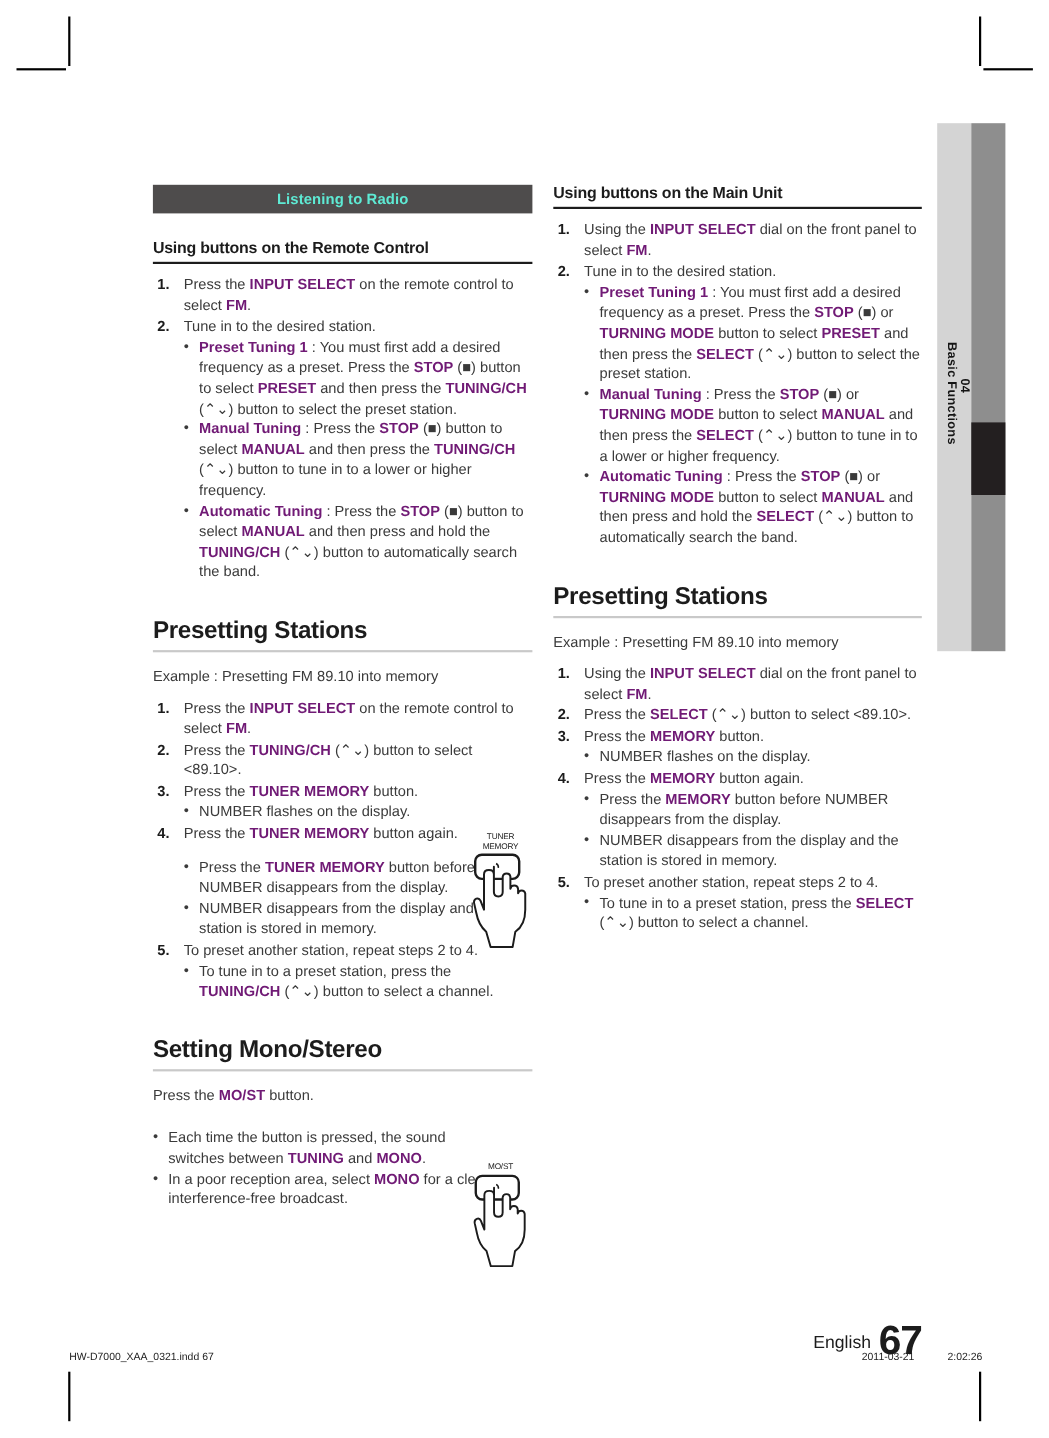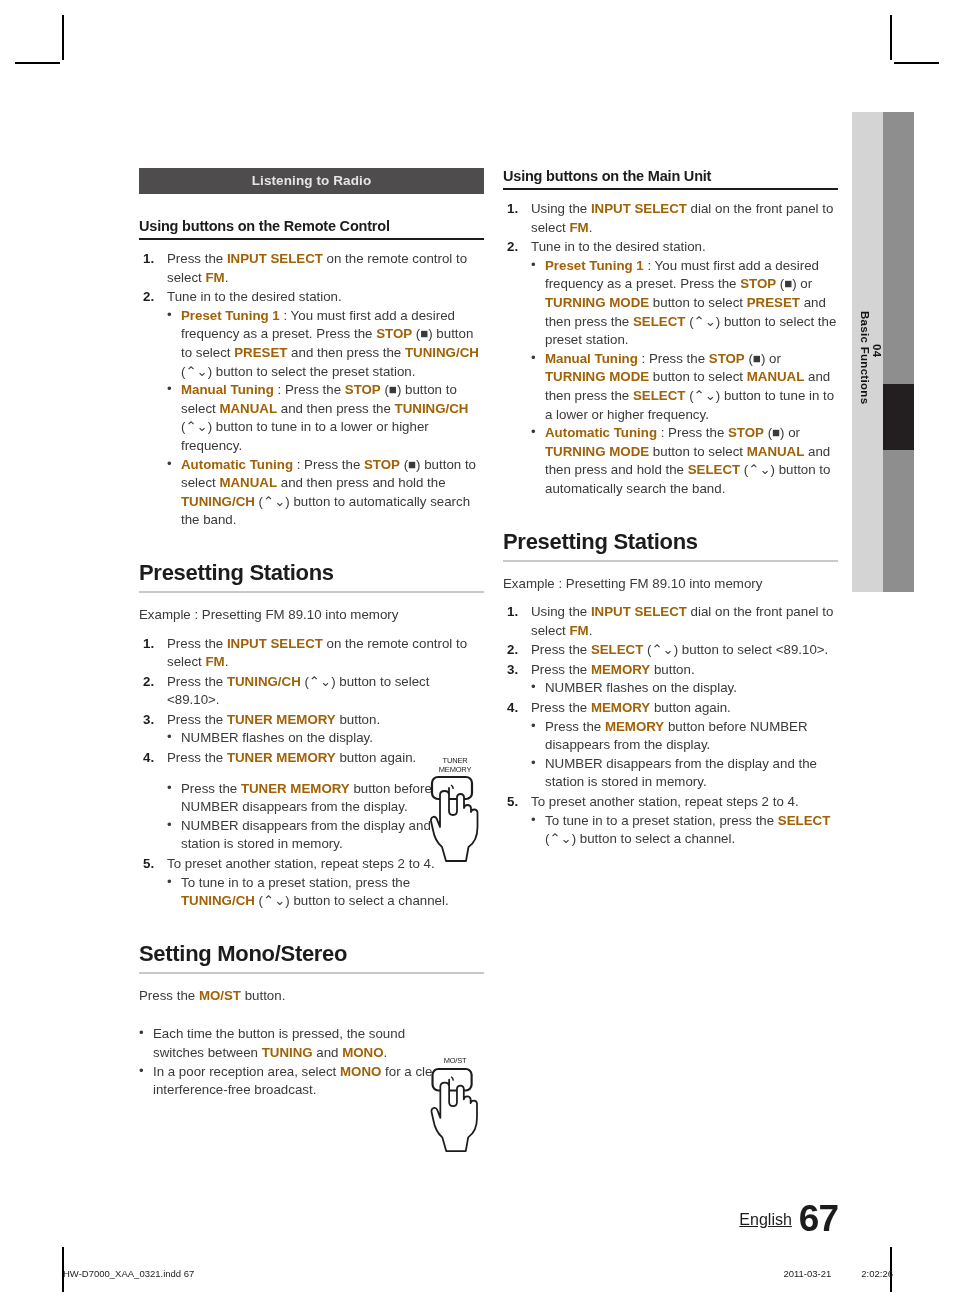--- a/index.html
+++ b/index.html
@@ -63,21 +63,21 @@
   #side-tab .tab-num { margin-bottom: 14px; }
 
   
   .column { position: absolute; top: 168px; }
   #col-left  { left: 139px; width: 345px; }
   #col-right { left: 503px; width: 335px; }
 
   
   .banner {
     background: #4e4c4c;
-    color: #e5e5e5;
+    color: #5eead4;
     font-size: 13.5px;
     font-weight: bold;
     text-align: center;
     padding: 5px 0 6px 0;
     letter-spacing: 0.1px;
   }
 
   
   h3.sub-head {
     font-size: 14.5px;
@@ -137,21 +137,21 @@
     line-height: 18.6px;
     color: #3a3a3a;
   }
   ul.bullets > li > .dot {
     position: absolute;
     left: 0; top: -1px;
     font-size: 13.3px;
     color: #3a3a3a;
   }
   .nested { margin-top: 1px; }
-  b, .bold { font-weight: bold; color: #a16207; }
+  b, .bold { font-weight: bold; color: #701a75; }
 
   
   .btn-illus {
     position: absolute;
     width: 62px;
   }
   .btn-illus .cap {
     text-align: center;
     font-size: 7.5px;
     line-height: 8.5px;
@@ -174,33 +174,32 @@
   }
   #page-footer .inner {
     display: inline-block;
     padding-right: 116px;
   }
   #page-footer .lang {
     font-size: 16px;
     color: #1c1c1c;
     vertical-align: 6px;
     margin-right: 7px;
-    text-decoration: underline;
   }
   #page-footer .pageno {
     font-size: 37px;
     font-weight: bold;
     color: #1c1c1c;
     letter-spacing: -1px;
   }
 
   #imprint {
     position: absolute;
     left: 63px;
-    top: 1268px;
+    top: 1228px;
     width: 830px;
     display: flex;
     justify-content: space-between;
     font-size: 9.5px;
     color: #1c1c1c;
   }
   #imprint .right span { margin-left: 30px; }
 </style>
 </head>
 <body>

